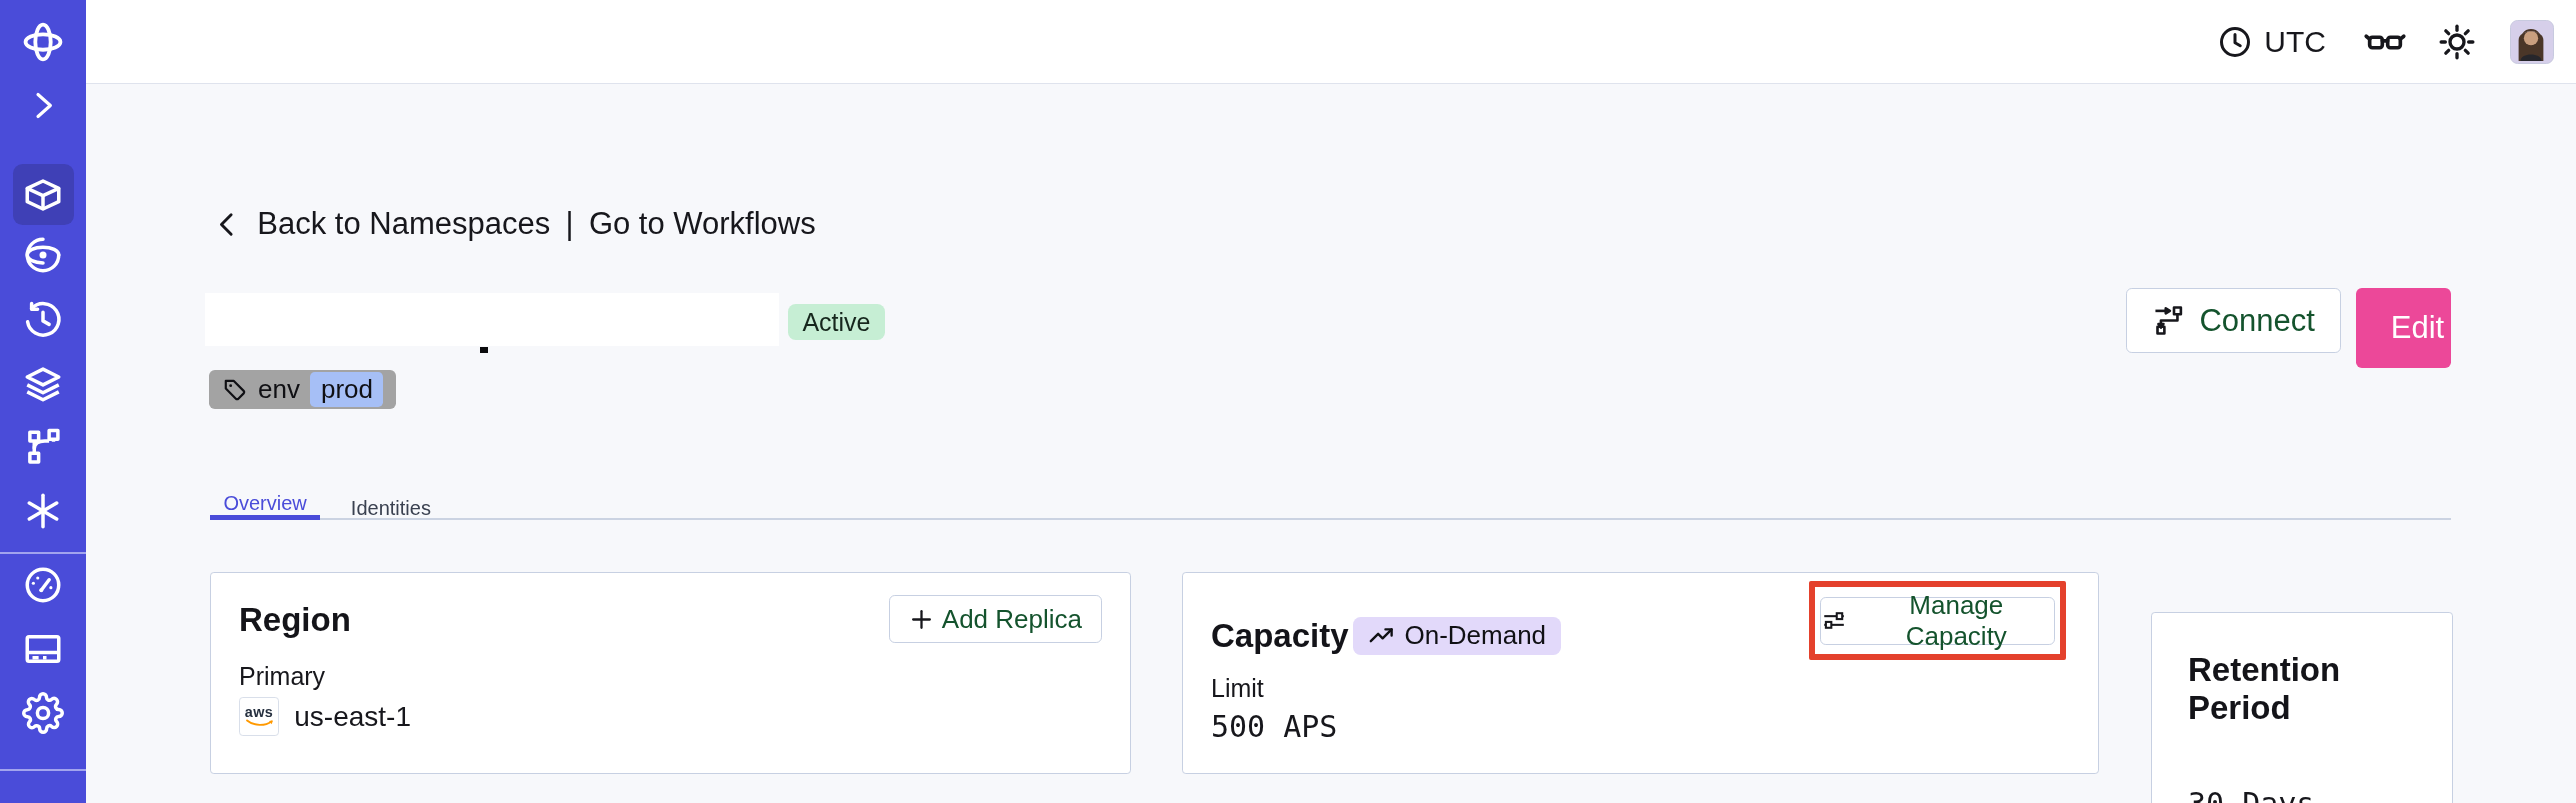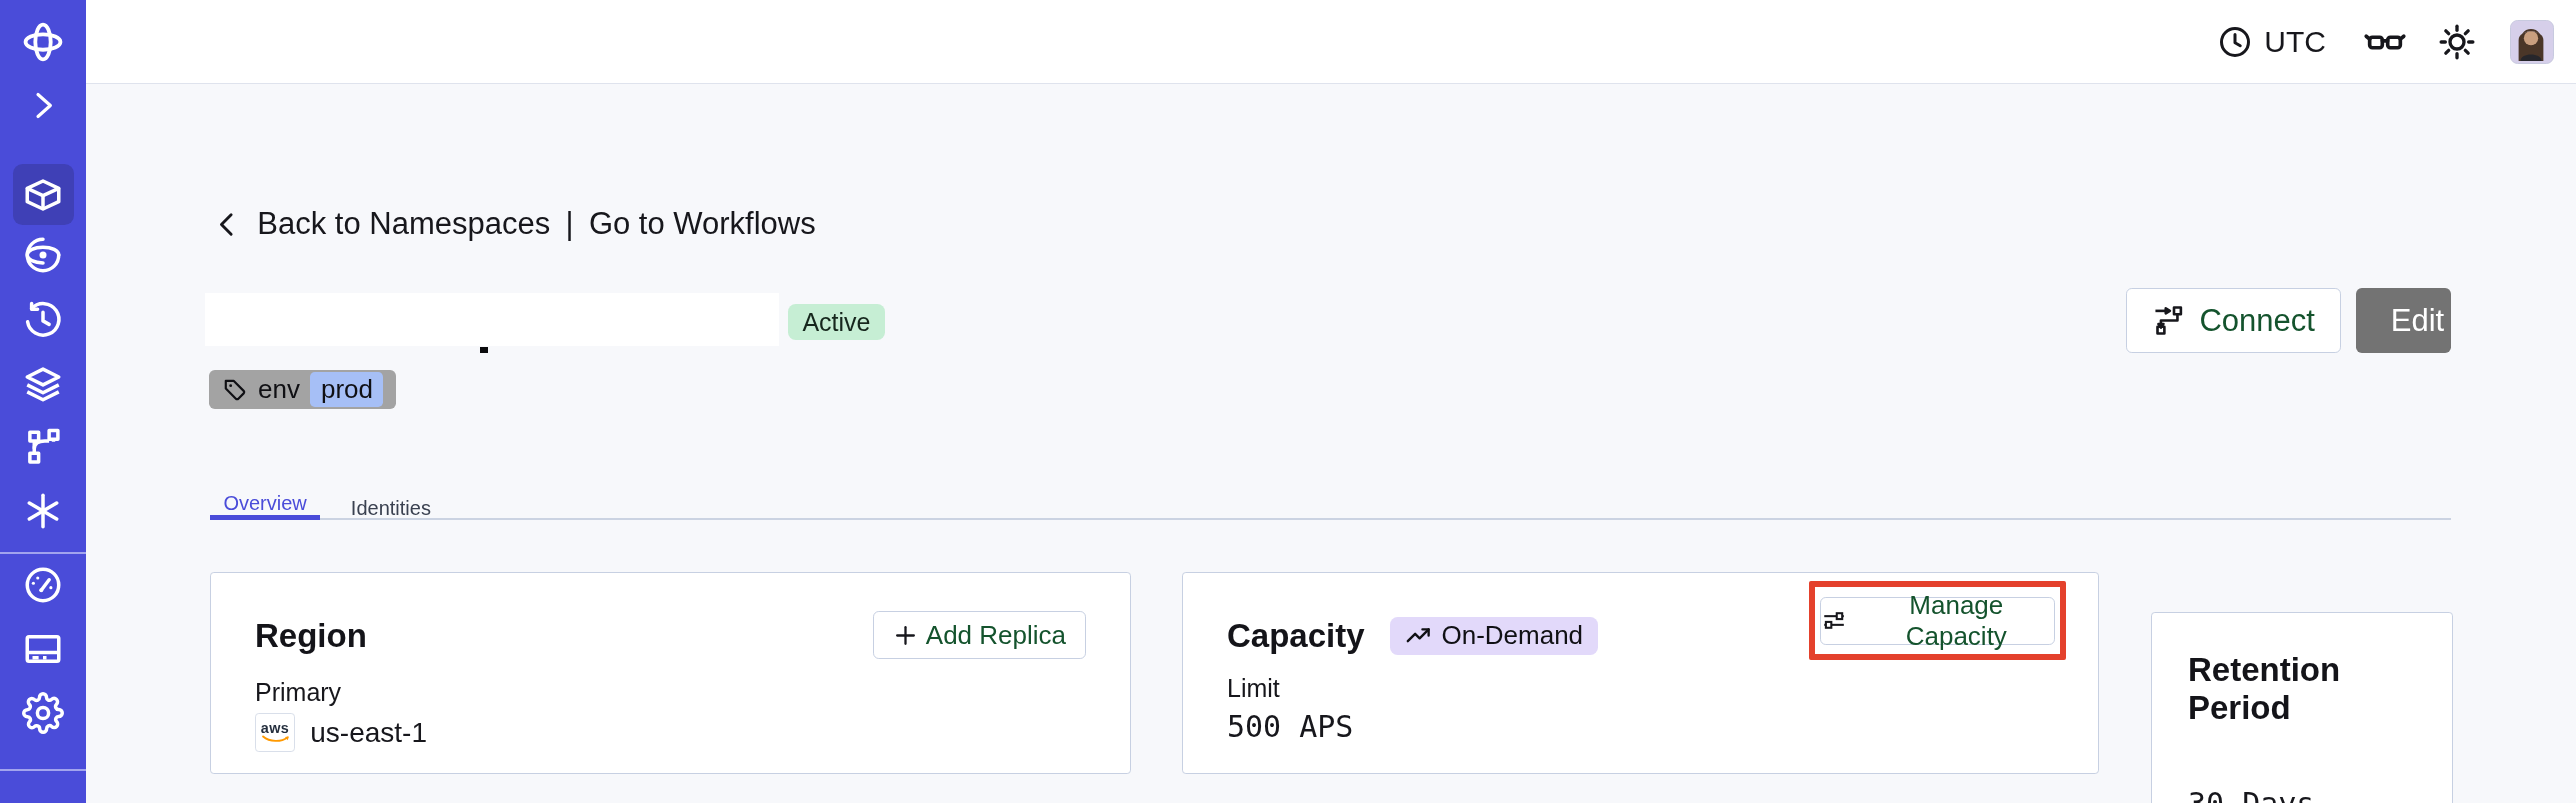--- a/index.html
+++ b/index.html
@@ -54,22 +54,22 @@
     background: #C6EED4; color: #16271D; border-radius: 7.7px;
     display: flex; align-items: center; padding: 0 14.4px; font-size: 25px;
   }
   .btn {
     display: flex; align-items: center; justify-content: center;
     background: #FFFFFF; border: 1.9px solid #C7D0E2; border-radius: 5.8px;
     color: #14532d; cursor: pointer;
   }
   .connect-btn { position: absolute; left: 2126px; top: 288px; width: 215px; height: 65px; font-size: 31px; gap: 14.4px; }
   .edit-btn {
-    position: absolute; left: 2356px; top: 288px; width: 95px; height: 65px;
-    background: #737373; border: none; border-radius: 5.8px; color: #FFFFFF;
+    position: absolute; left: 2356px; top: 288px; width: 95px; height: 80px;
+    background: #ec4899; border: none; border-radius: 5.8px; color: #FFFFFF;
     display: flex; align-items: center; justify-content: center; font-size: 31px; cursor: pointer; padding-left: 28px;
   }
   .tag-chip {
     position: absolute; left: 209px; top: 370px; height: 39px;
     background: #a3a3a3; border-radius: 5.8px;
     display: flex; align-items: center; gap: 10.5px; padding: 0 12.5px; font-size: 26px; color: #101014;
   }
   .tag-value {
     background: #A6BFF6; border-radius: 4.8px; padding: 1.9px 10.5px; font-size: 26px; color: #101014;
   }
@@ -78,28 +78,28 @@
   .tabs { position: absolute; left: 210px; top: 466px; display: flex; gap: 17.3px; z-index: 5; }
   .tab {
     height: 54px; padding: 0 13.4px; font-size: 20px; font-weight: 500;
     display: flex; align-items: flex-end; cursor: pointer; color: #3A4150;
   }
   .tab.active { color: #4A4CD9; border-bottom: 5.8px solid #4A4CD9; }
   
   .card {
     position: absolute; top: 572px; height: 202px;
     background: #FFFFFF; border: 1.9px solid #C7D0E2; border-radius: 3.8px;
-    padding: 44px; 
+    padding: 28px; 
   }
   .card-region    { left: 210px;  width: 921px; }
   .card-capacity  { left: 1182px; width: 917px; }
   .card-retention { left: 2151px; width: 302px; padding: 38px 36px; margin-top: 40px; }
   .card-header { display: flex; align-items: flex-start; justify-content: space-between; }
   .card-title { font-size: 33px; font-weight: 700; color: #141419; line-height: 38px; }
-  .title-group { display: flex; align-items: center; gap: 25px; }
+  .title-group { display: flex; align-items: center; gap: 4px; margin-top: 16px; }
   .card-action {
     height: 48px; padding: 0 19px; font-size: 26px; gap: 8px; margin-top: -5.8px;
   }
   .card-sublabel { margin-top: 19px; font-size: 25px; color: #17171C; line-height: 29px; }
   .value-row { margin-top: 5.8px; display: flex; align-items: center; gap: 15.3px; }
   .card-value-sans { font-size: 28px; color: #17171C; }
   .card-value-mono { font-family: "DejaVu Sans Mono", monospace; font-size: 30px; color: #17171C; }
   .pill-badge {
     height: 38px; background: #E2D9FA; border-radius: 7.7px;
     display: flex; align-items: center; gap: 9.6px; padding: 0 15.3px; font-size: 26px; color: #101014; margin-top: -1px;

